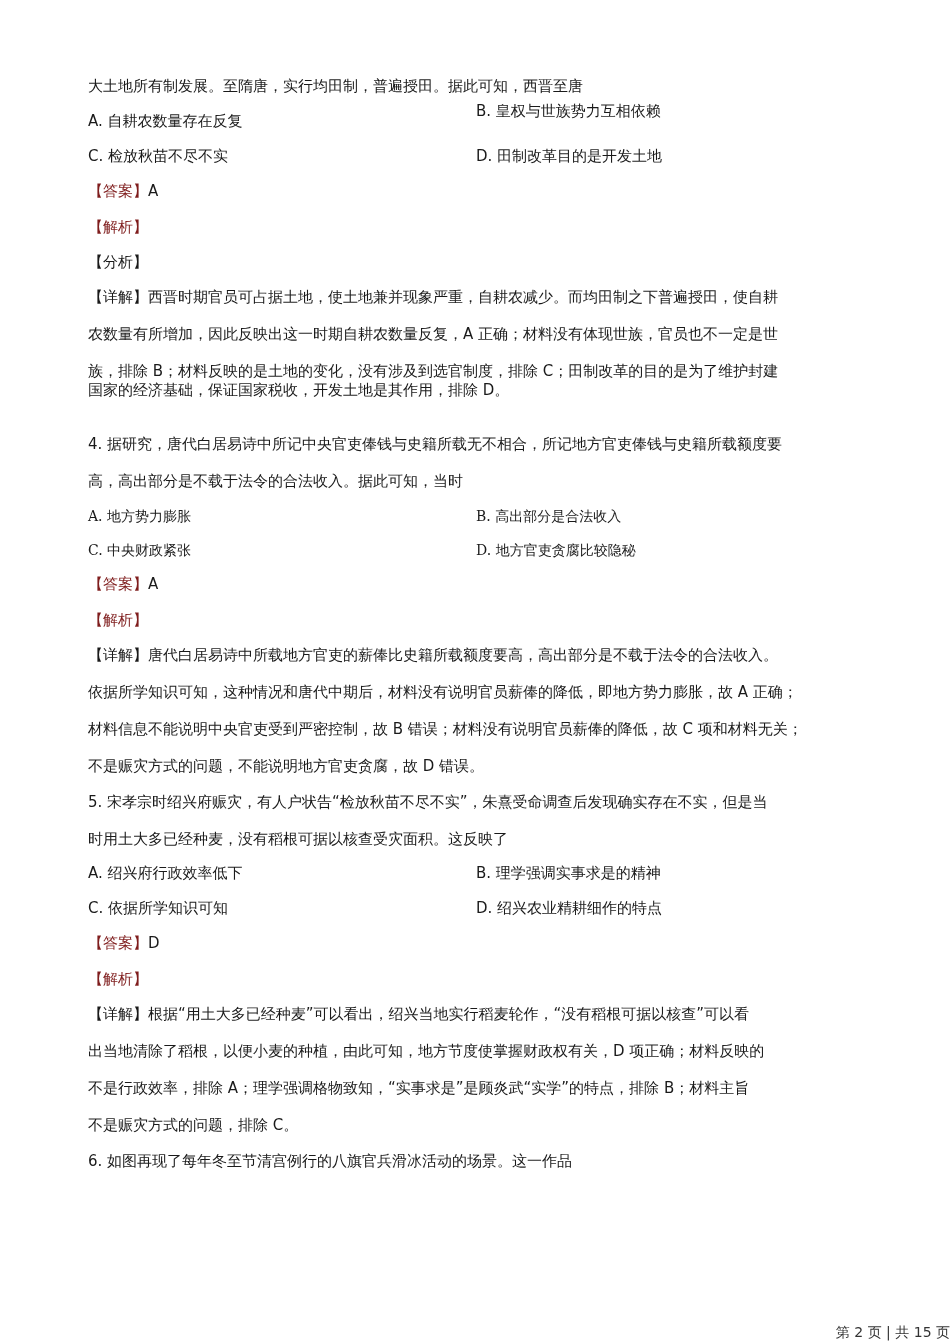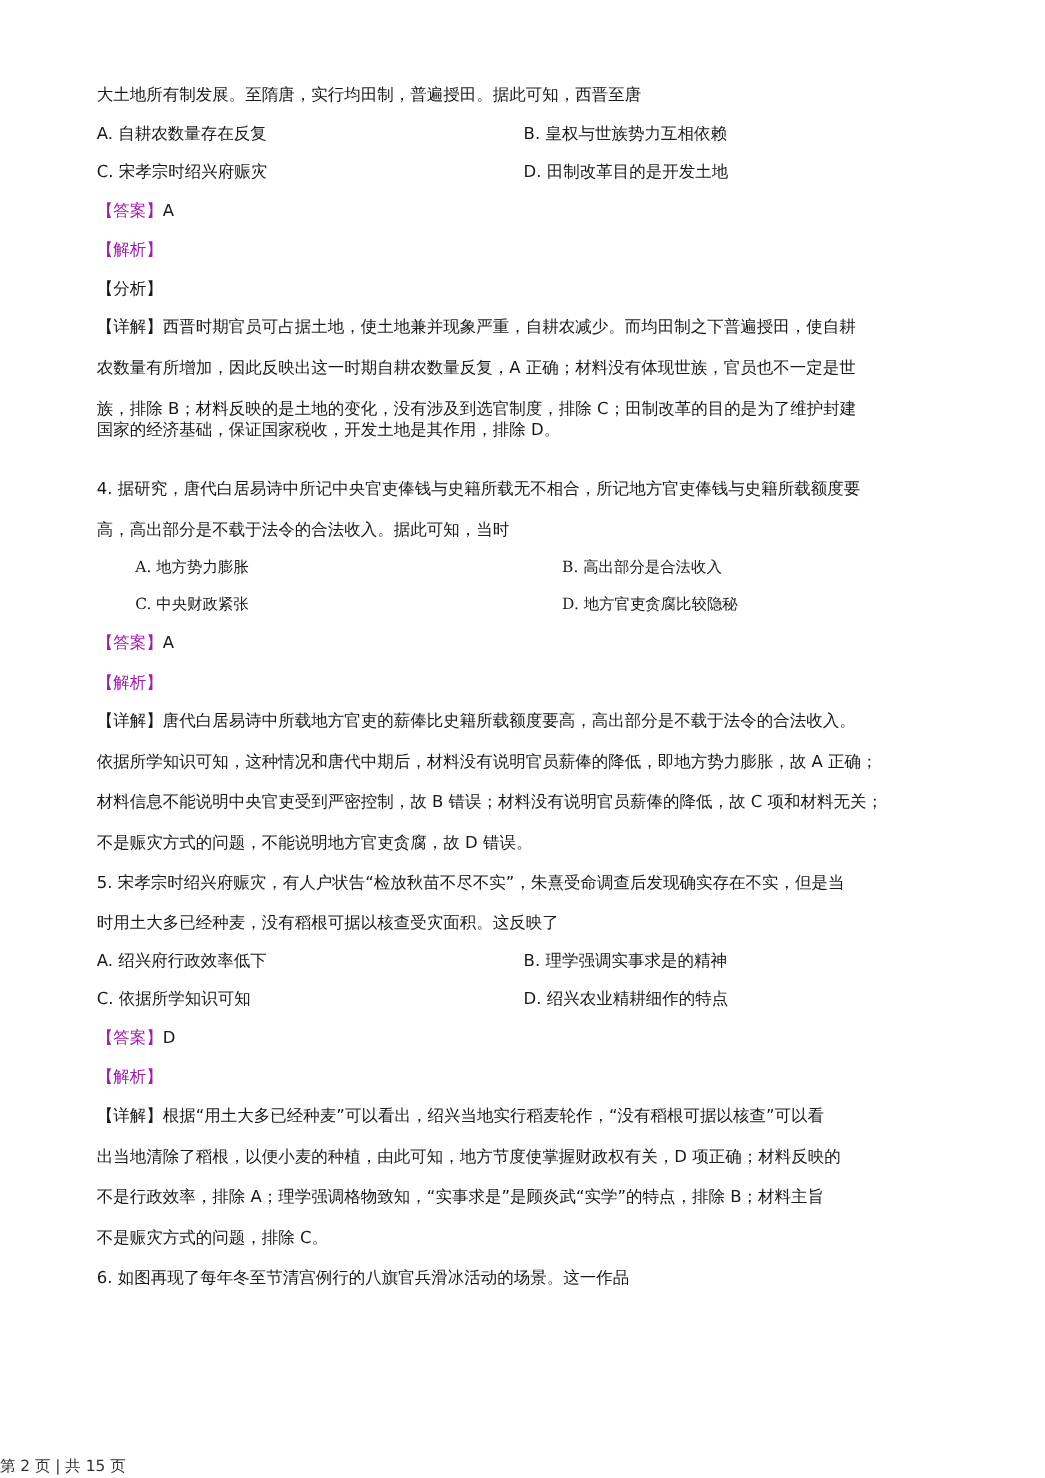--- a/index.html
+++ b/index.html
@@ -1,35 +1,35 @@
 <!DOCTYPE html>
 <html><head>
 <meta charset="utf-8">
 <style>
   html, body { margin: 0; padding: 0; background: #ffffff; }
   body { width: 950px; height: 1344px; position: relative; overflow: hidden;
          font-family: "DejaVu Sans", sans-serif; color: #1a1a1a; font-size: 15px; }
   .page { position: absolute; left: 88px; top: 0; width: 790px; }
   .line { position: absolute; left: 0; white-space: nowrap; line-height: 20px; height: 20px; }
-  .lbl { color: #a21caf; }
+  .lbl { color: #7f1d1d; }
   .ans { font-family: "DejaVu Sans", sans-serif; }
   .opt { position: absolute; white-space: nowrap; line-height: 20px; }
-  .serif { font-family: "DejaVu Serif", serif; font-size: 14px; margin-left: 35px; }
-  .footer { position: absolute; top: 1324px; left: 0; width: 950px; text-align: left;
+  .serif { font-family: "DejaVu Serif", serif; font-size: 14px; }
+  .footer { position: absolute; top: 1324px; left: 0; width: 950px; text-align: right;
             font-size: 14px; color: #333; }
 </style>
 </head>
 <body>
 
 <div class="page">
 
   <div class="line" style="top:76px">大土地所有制发展。至隋唐，实行均田制，普遍授田。据此可知，西晋至唐</div>
   <div class="opt" style="top:111px;left:0">A. 自耕农数量存在反复</div>
-  <div class="opt" style="top:111px;left:388px">B. 皇权与世族势力互相依赖</div>
-  <div class="opt" style="top:146px;left:0">C. 宋孝宗时绍兴府赈灾</div>
+  <div class="opt" style="top:101px;left:388px">B. 皇权与世族势力互相依赖</div>
+  <div class="opt" style="top:146px;left:0">C. 检放秋苗不尽不实</div>
   <div class="opt" style="top:146px;left:388px">D. 田制改革目的是开发土地</div>
   <div class="line" style="top:181px">
     <span class="lbl">【答案】</span><span class="ans">A</span>
   </div>
   <div class="line lbl" style="top:217px">【解析】</div>
   <div class="line" style="top:252px">【分析】</div>
   <div class="line" style="top:287px">
     <span>【详解】</span><span>西晋时期官员可占据土地，使土地兼并现象严重，自耕农减少。而均田制之下普遍授田，使自耕</span>
   </div>
   <div class="line" style="top:324px">农数量有所增加，因此反映出这一时期自耕农数量反复，A 正确；材料没有体现世族，官员也不一定是世</div>

